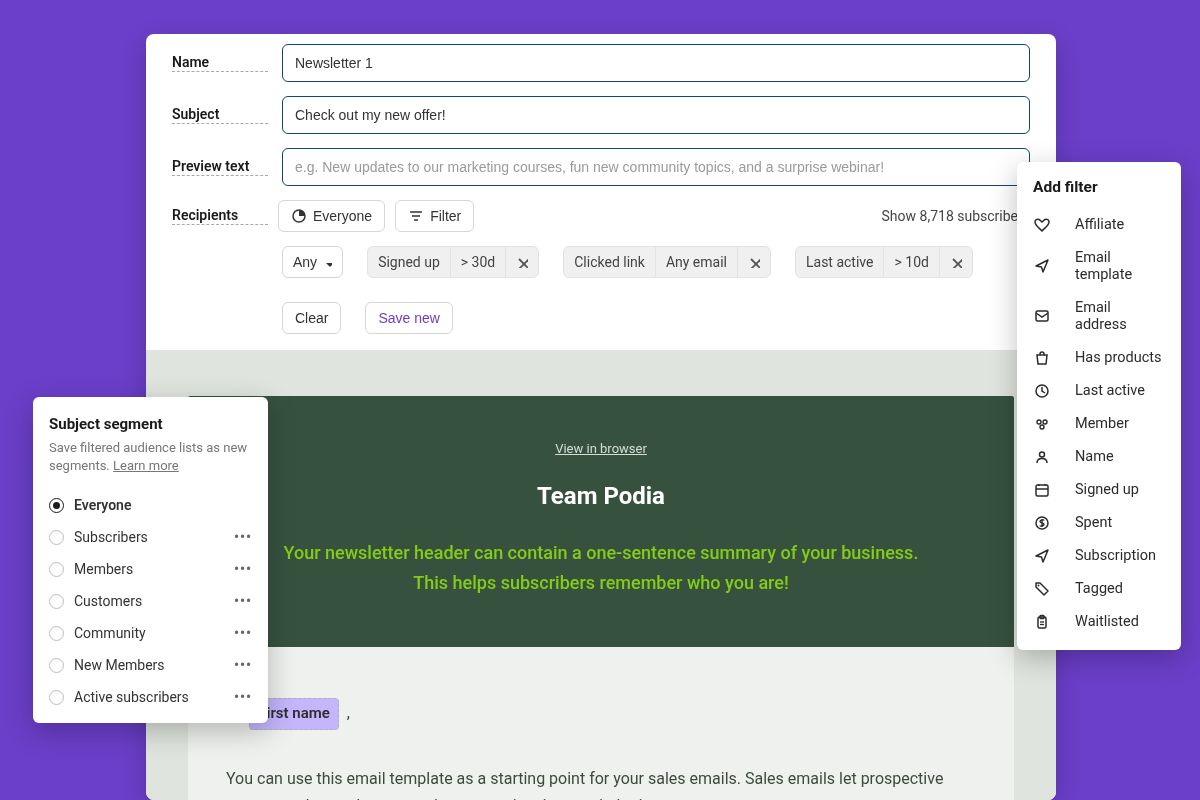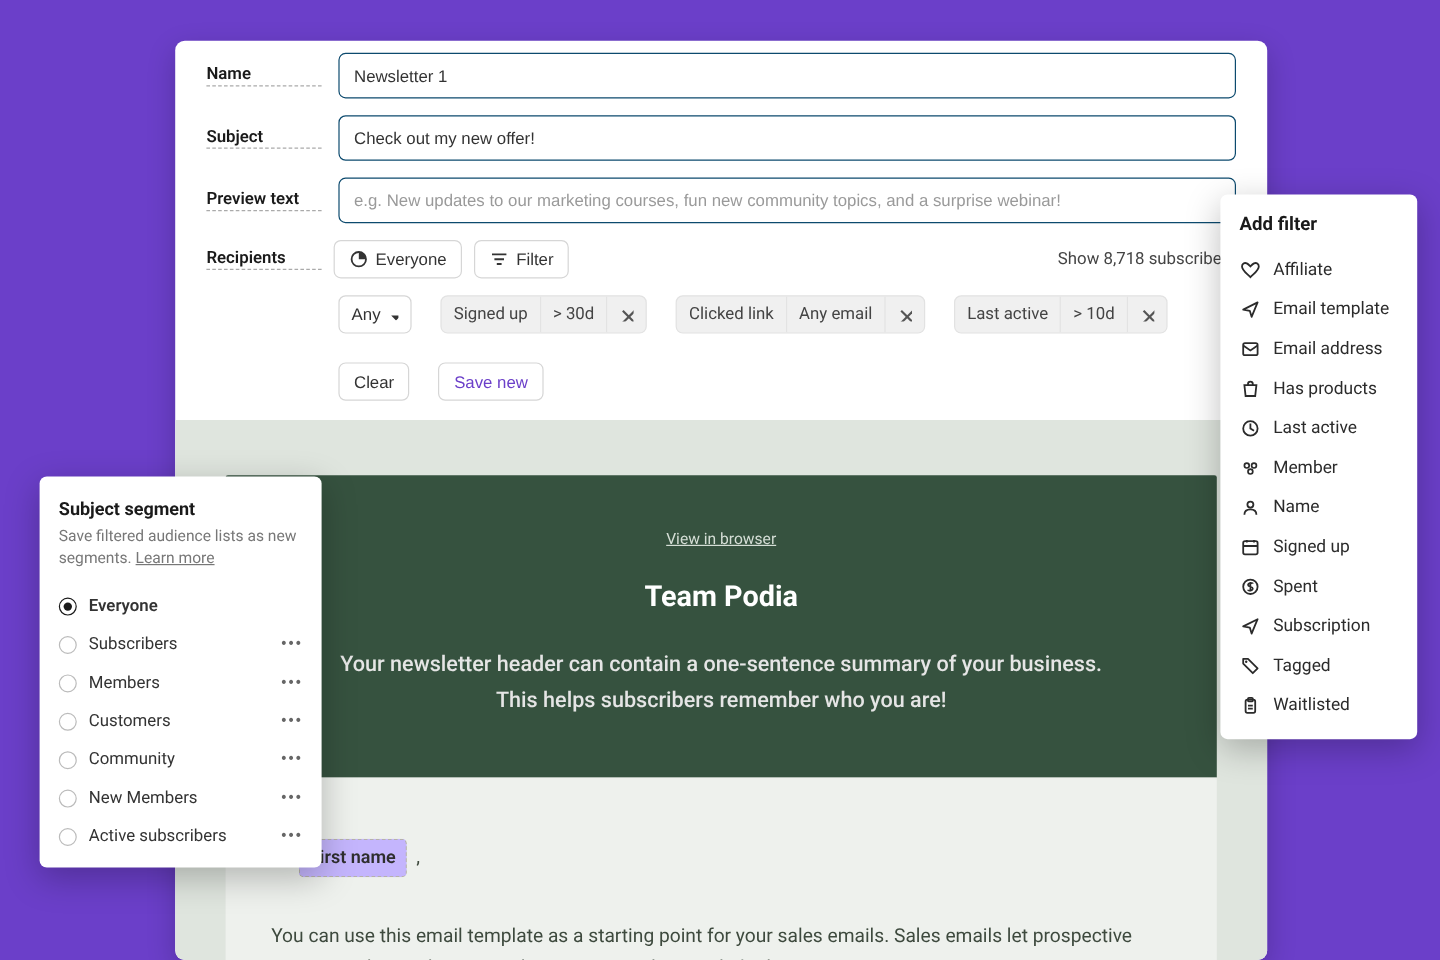--- a/index.html
+++ b/index.html
@@ -181,21 +181,21 @@
     margin-bottom: 26px;
   }
   .email-title {
     font-size: 24px;
     font-weight: 700;
     margin-bottom: 28px;
   }
   .email-subtitle {
     font-size: 18px;
     line-height: 1.65;
-    color: #e5e5e5;
+    color: #84cc16;
     max-width: 640px;
     margin: 0 auto;
     font-weight:500;
   }
   .email-body {
     background: #eef1ed;
     padding: 36px 38px;
     font-size: 16px;
     color: #3e4a3e;
     line-height: 1.7;
@@ -291,21 +291,21 @@
   }
   .filter-popover h3 {
     font-size: 15.5px;
     font-weight: 700;
     margin-bottom: 12px;
     color: #1a1a1a;
   }
   .filter-item {
     display: flex;
     align-items: center;
-    gap: 11px;
+    gap: 25px;
     padding: 8px 0;
     font-size: 14.5px;
     color: #2b2b2b;
     cursor: pointer;
   }
   .filter-item .ico {
     width: 17px; height: 17px;
     display: inline-flex;
     align-items: center;
     justify-content: center;

